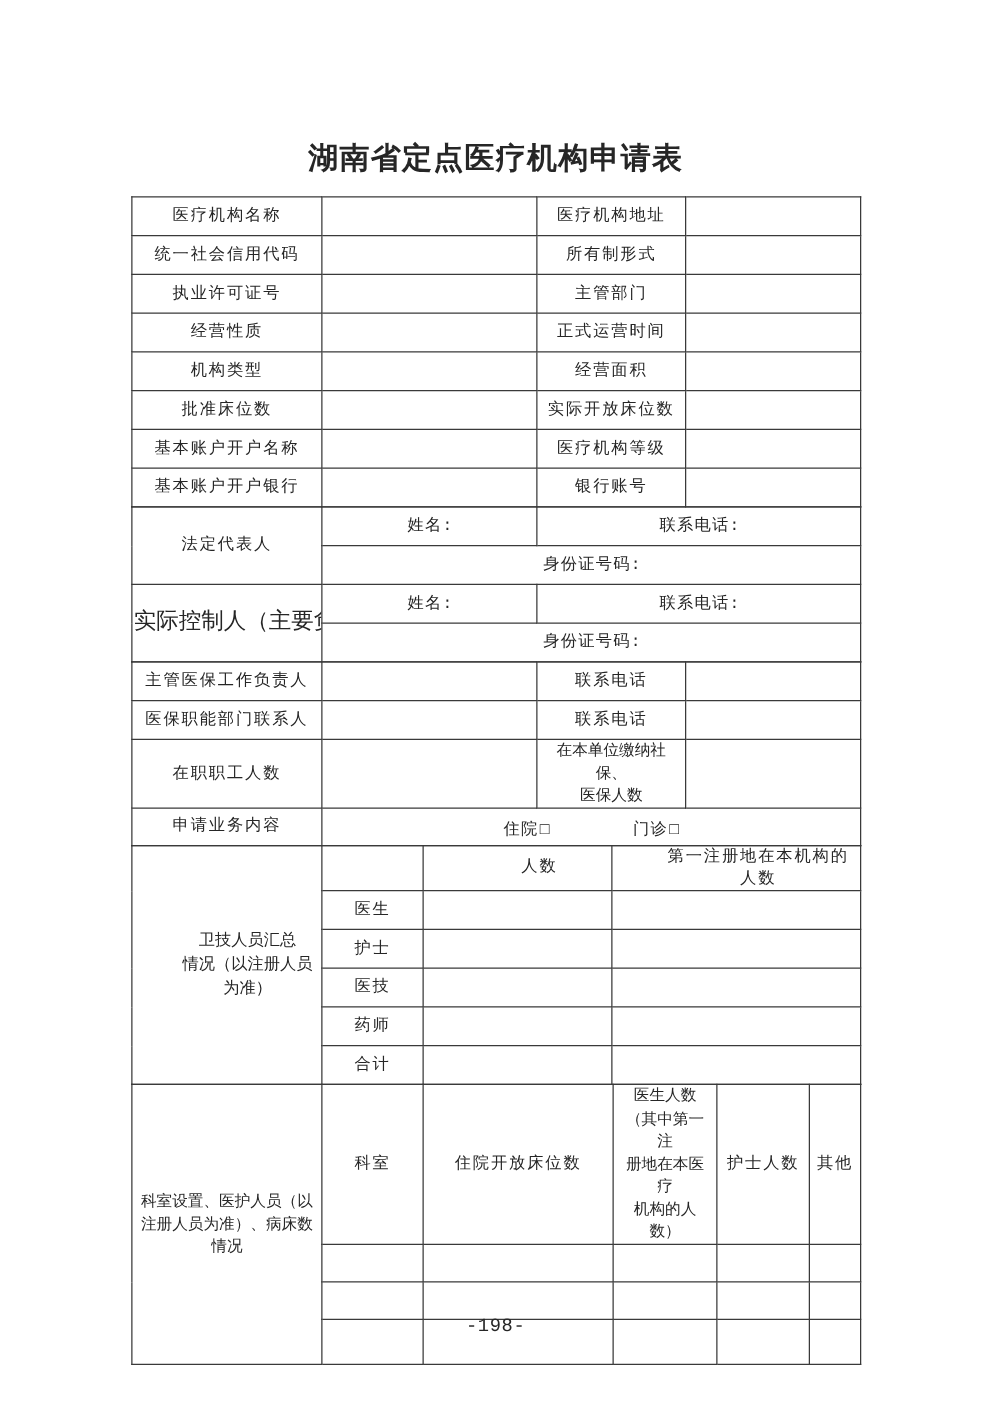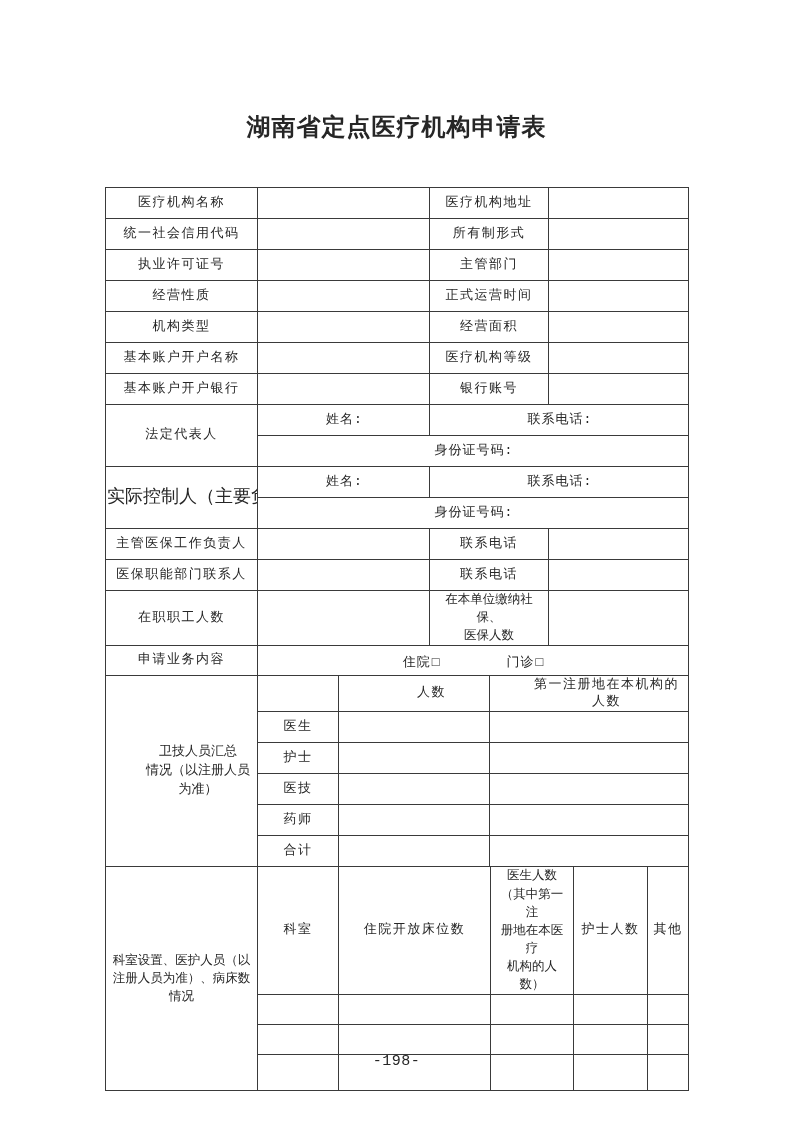--- a/index.html
+++ b/index.html
@@ -5,21 +5,21 @@
   html,body{margin:0;padding:0;background:#ffffff;}
   .page{
     position:relative;width:793px;height:1122px;background:#ffffff;overflow:hidden;
     font-family:Liberation Mono, monospace;color:#262626;
   }
   .doc-title{
     position:absolute;top:114px;left:0;width:100%;text-align:center;
     font-size:24px;font-weight:bold;letter-spacing:1px;line-height:30px;
   }
   .tables{position:absolute;left:105px;top:157px;width:583px;}
-  table{border-collapse:collapse;table-layout:fixed;width:583px;margin-top:30px;}
+  table{border-collapse:collapse;table-layout:fixed;width:583px;}
   table + table{margin-top:-1px;}
   td{
     border:1px solid #3a3a3a;box-sizing:border-box;padding:0 4px;
     font-size:13px;vertical-align:middle;overflow:hidden;line-height:1.3;
   }
   .c{text-align:center;letter-spacing:1.5px;padding:0 2px;}
   .l{text-align:center;padding-left:6px;letter-spacing:1px;}
   .tight{letter-spacing:0;font-size:18px;white-space:nowrap;text-align:center;padding:0 1px;}
   .pre{white-space:pre-line;text-align:center;letter-spacing:0;line-height:1.45;}
   .sm{font-size:12.5px;}
@@ -78,20 +78,26 @@
         <td class="c">正式运营时间</td>
         <td></td>
       </tr>
       <tr class="r31">
         <td class="c">机构类型</td>
         <td></td>
         <td class="c">经营面积</td>
         <td></td>
       </tr>
       <tr class="r31">
+        <td class="c">批准床位数</td>
+        <td></td>
+        <td class="c">实际开放床位数</td>
+        <td></td>
+      </tr>
+      <tr class="r31">
         <td class="c">基本账户开户名称</td>
         <td></td>
         <td class="c">医疗机构等级</td>
         <td></td>
       </tr>
       <tr class="r31">
         <td class="c">基本账户开户银行</td>
         <td></td>
         <td class="c">银行账号</td>
         <td></td>

